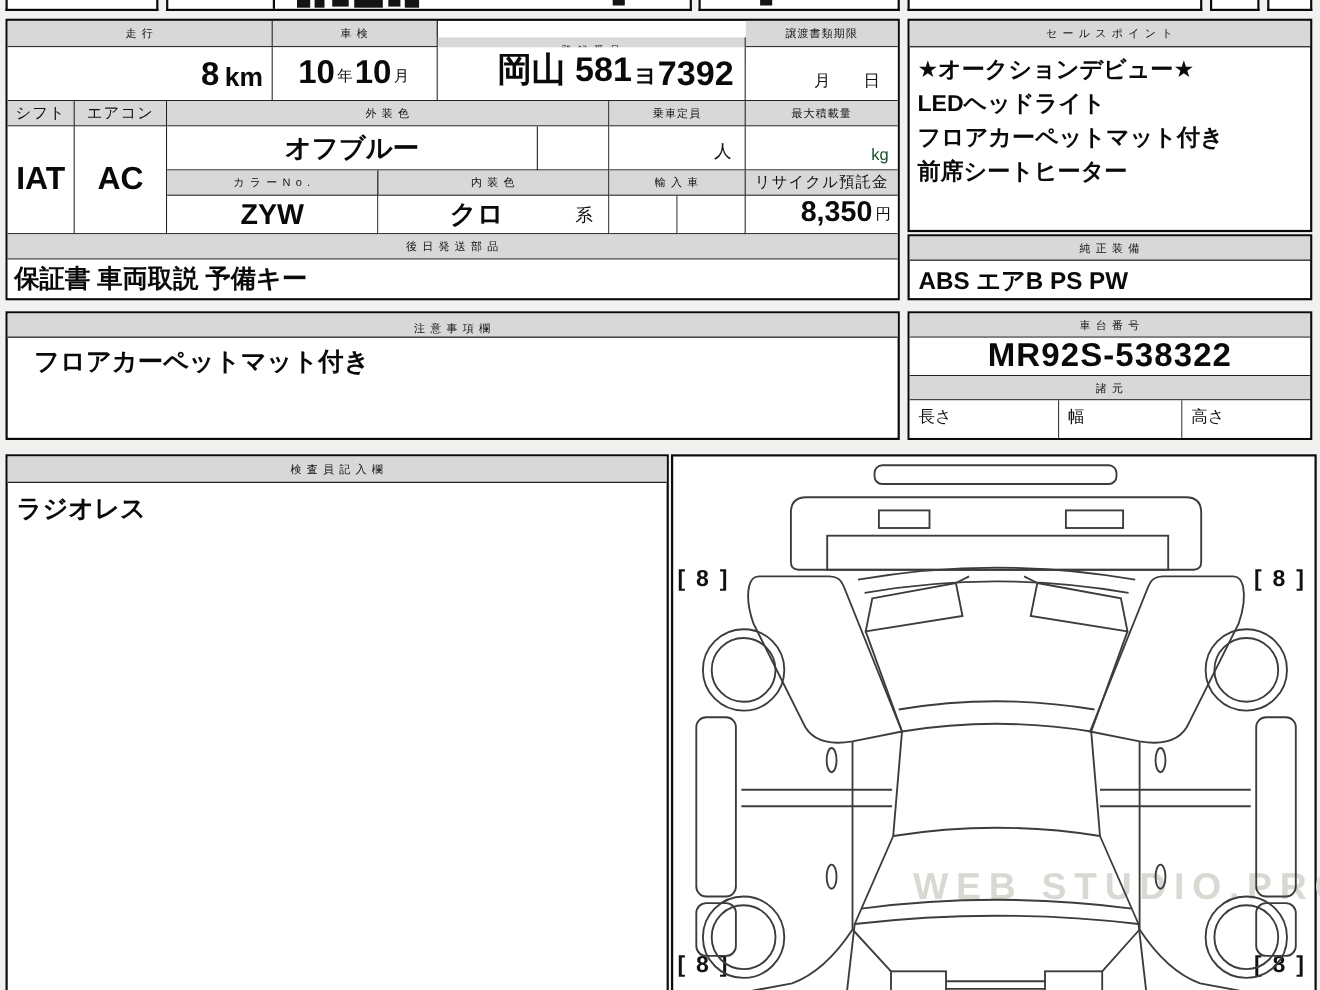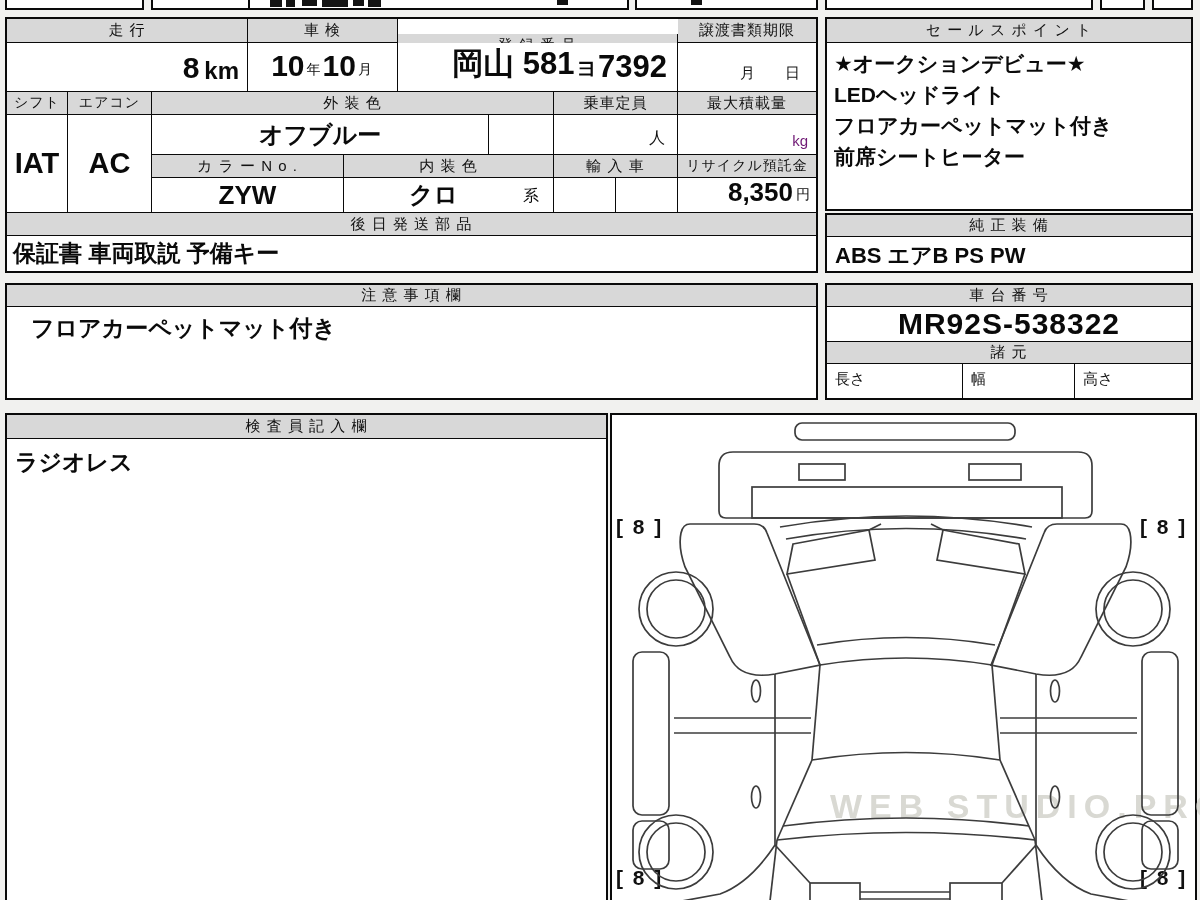--- a/index.html
+++ b/index.html
@@ -1,20 +1,20 @@
 <!DOCTYPE html>
 <html><head>
 <meta charset="utf-8">
 <style>
   html,body{margin:0;padding:0;}
   body{font-family:"Liberation Sans","DejaVu Sans",sans-serif;background:#e9e9e7;}
   .page{position:relative;width:1200px;height:900px;background:#f1f1ef;overflow:hidden;}
   .box{position:absolute;background:#fff;border:2px solid #0a0a0a;box-sizing:border-box;}
   .cell{position:absolute;box-sizing:border-box;border-right:1px solid #0a0a0a;border-bottom:1px solid #0a0a0a;background:#fff;display:flex;align-items:center;}
-  .hdr{background:#d8d8d8;justify-content:center;font-size:15px;color:#111;letter-spacing:1px;white-space:nowrap;overflow:hidden;}
+  .hdr{background:#d8d8d8;justify-content:center;font-size:10px;color:#111;letter-spacing:1px;white-space:nowrap;overflow:hidden;}
   .val{font-weight:bold;color:#0a0a0a;}
   .center{justify-content:center;}
   .right{justify-content:flex-end;}
   .bottom{align-items:flex-end;}
   .big{font-size:30px;}
   .unit{font-weight:normal;font-size:14px;margin:0 2px 4px 2px;}
   .clip-cell{position:absolute;top:0;background:#fff;border:2px solid #0a0a0a;border-top:none;box-sizing:border-box;}
   .blob{position:absolute;top:0;background:#141414;}
   .mark8{position:absolute;font-weight:bold;font-size:21px;color:#111;letter-spacing:2px;white-space:nowrap;}
   .watermark{position:absolute;font-size:34px;letter-spacing:7px;color:#d9d9d3;font-weight:bold;white-space:nowrap;z-index:0;}
@@ -103,21 +103,21 @@
         <span>AC</span>
       </div>
 
     <div class="cell val center" style="left:145px;top:96px;width:337px;height:40px;font-size:24px;">
         <span>オフブルー</span>
       </div>
     <div class="cell" style="left:482px;top:96px;width:65px;height:40px;"></div>
     <div class="cell right bottom" style="left:547px;top:96px;width:124px;height:40px;padding:0 12px 5px 0;font-size:16px;color:#111;">
         <span>人</span>
       </div>
-    <div class="cell right bottom" style="left:671px;top:96px;width:138px;height:40px;border-right:none;padding:0 8px 5px 0;font-size:15px;color:#701a75;">
+    <div class="cell right bottom" style="left:671px;top:96px;width:138px;height:40px;border-right:none;padding:0 8px 5px 0;font-size:15px;color:#14532d;">
         <span>kg</span>
       </div>
 
     <div class="cell hdr" style="left:337px;top:136px;width:210px;height:23px;">
         <span>内 装 色</span>
       </div>
     <div class="cell hdr" style="left:145px;top:136px;width:192px;height:23px;">
         <span>カ ラ ー N o .</span>
       </div>
     <div class="cell hdr" style="left:547px;top:136px;width:124px;height:23px;">
@@ -143,21 +143,21 @@
 
     <div class="cell hdr" style="left:0;top:194px;width:809px;height:23px;border-right:none;">
         <span>後 日 発 送 部 品</span>
       </div>
     <div class="cell val" style="left:0;top:217px;width:809px;height:35px;border-right:none;border-bottom:none;padding-left:6px;font-size:23px;">
         <span>保証書 車両取説 予備キー</span>
       </div>
   </div>
 
   <div class="box" style="left:5px;top:283px;width:813px;height:117px;">
-    <div class="cell hdr" style="left:0;top:0;width:809px;height:22px;border-right:none;">
+    <div class="cell hdr" style="left:0;top:0;width:809px;height:22px;border-right:none;align-items:flex-end;">
         <span>注 意 事 項 欄</span>
       </div>
     <div class="val" style="position:absolute;left:0;top:22px;width:809px;padding:6px 0 0 24px;font-size:23px;"><span>フロアカーペットマット付き</span></div>
   </div>
 
   <div class="box" style="left:5px;top:413px;width:603px;height:490px;">
     <div class="cell hdr" style="left:0;top:0;width:599px;height:24px;border-right:none;">
         <span>検 査 員 記 入 欄</span>
       </div>
     <div class="val" style="position:absolute;left:0;top:24px;width:599px;padding:8px 0 0 8px;font-size:23px;"><span>ラジオレス</span></div>

